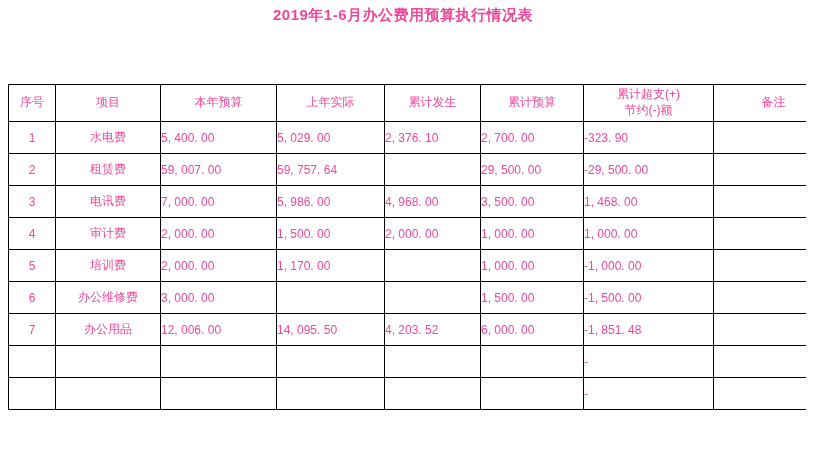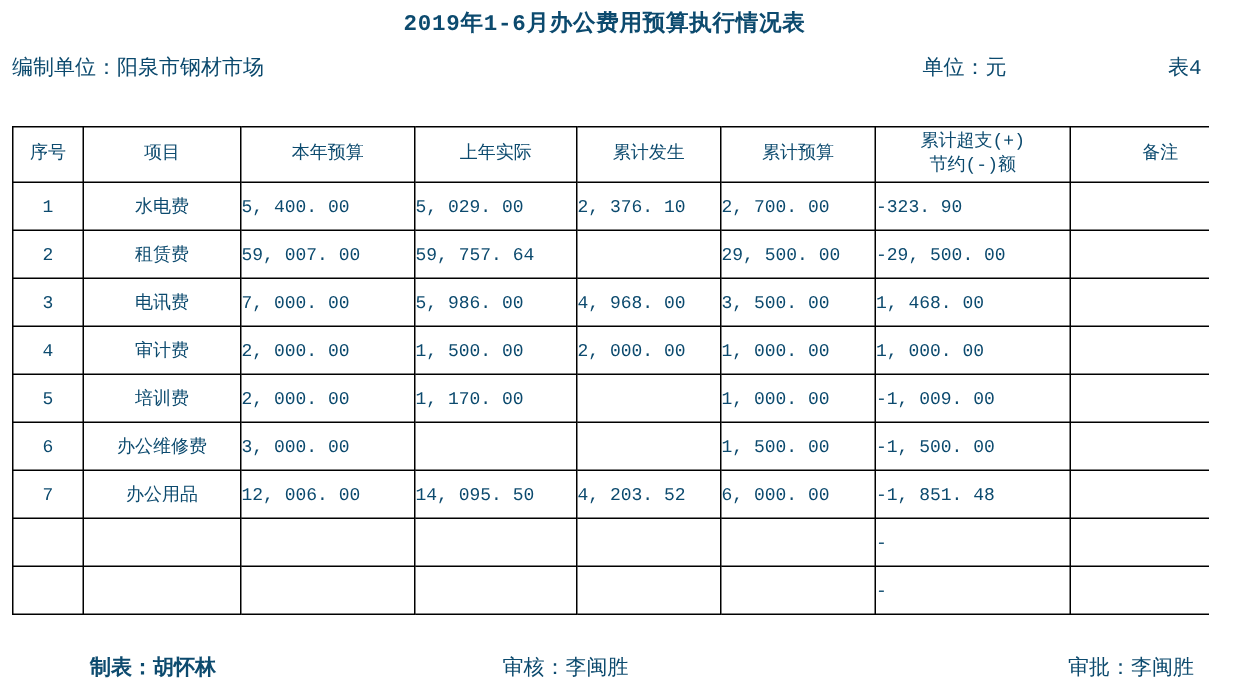--- a/index.html
+++ b/index.html
@@ -1,20 +1,20 @@
 <!DOCTYPE html>
 <html><head>
 <meta charset="utf-8">
 <style>
   html,body{margin:0;padding:0;background:#fff;}
   .page{
     position:relative;
     width:806px;height:455px;
-    background:#fff;color:#0c4a6e;
-    font-family:Liberation Mono, monospace;
+    background:#fff;color:#ec4899;
+    font-family:Liberation Sans, sans-serif;
     overflow:hidden;
   }
   .title{
     margin-top:6px;
     text-align:center;
     font-size:15px;
     font-weight:bold;
     letter-spacing:0.5px;
   }
   .info-line{
@@ -61,25 +61,20 @@
   .footer .reviewer{position:absolute;left:335px;}
   .footer .approver{position:absolute;left:712px;}
 </style>
 </head>
 <body>
 
 <div class="page">
 
   <div class="title">2019年1-6月办公费用预算执行情况表</div>
 
-  <div class="info-line">
-    <span class="info-prepared">编制单位：阳泉市钢材市场</span>
-    <span class="info-unit">单位：元</span>
-    <span class="info-sheet">表4</span>
-  </div>
 
   <table class="budget">
     <colgroup>
       <col style="width:47px">
         <col style="width:105px">
         <col style="width:116px">
         <col style="width:108px">
       <col style="width:96px">
         <col style="width:103px">
         <col style="width:130px">
@@ -139,21 +134,21 @@
         <td class="r">1, 000. 00</td>
         <td class="r"></td>
       </tr>
       <tr>
         <td class="c">5</td>
         <td class="c">培训费</td>
         <td class="r">2, 000. 00</td>
         <td class="r">1, 170. 00</td>
         <td class="r"></td>
         <td class="r">1, 000. 00</td>
-        <td class="r">-1, 009. 00</td>
+        <td class="r">-1, 000. 00</td>
         <td class="r"></td>
       </tr>
       <tr>
         <td class="c">6</td>
         <td class="c">办公维修费</td>
         <td class="r">3, 000. 00</td>
         <td class="r"></td>
         <td class="r"></td>
         <td class="r">1, 500. 00</td>
         <td class="r">-1, 500. 00</td>
@@ -185,19 +180,14 @@
         <td class="r"></td>
         <td class="r"></td>
         <td class="r"></td>
         <td class="r"></td>
         <td class="r">-</td>
         <td class="r"></td>
       </tr>
     </tbody>
   </table>
 
-  <div class="footer">
-    <span class="maker">制表：胡怀林</span>
-    <span class="reviewer">审核：李闽胜</span>
-    <span class="approver">审批：李闽胜</span>
-  </div>
 
 </div>
 
 </body></html>

